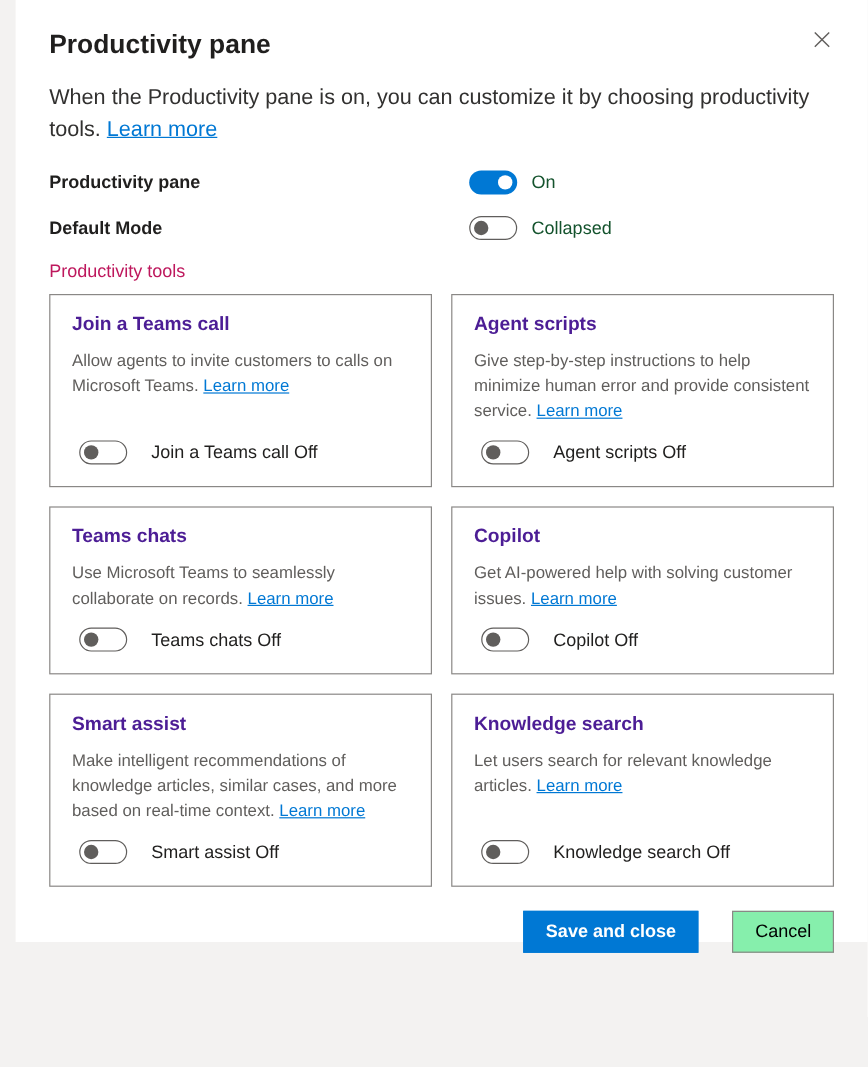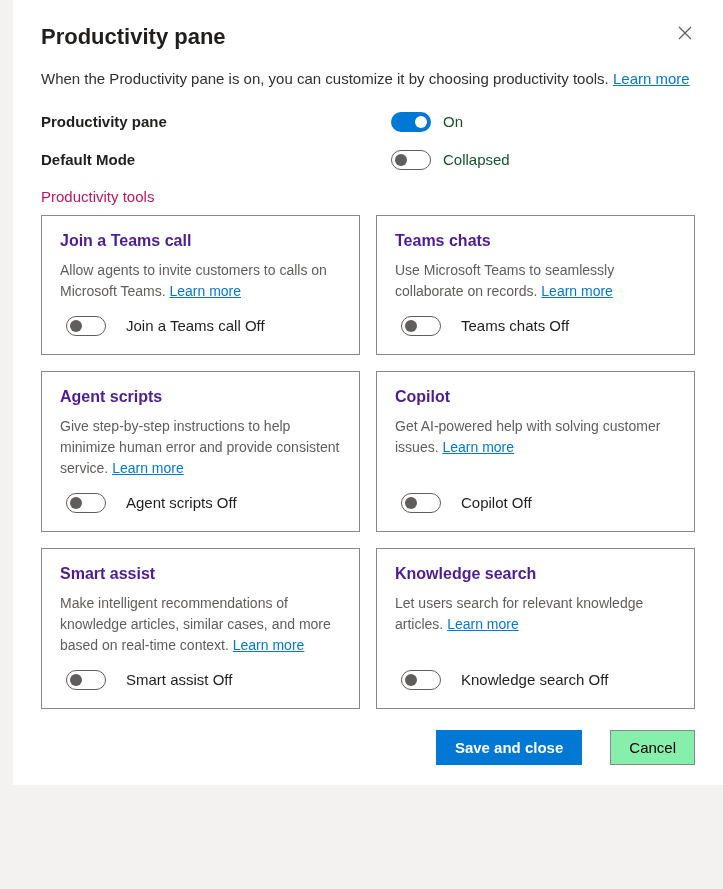--- a/index.html
+++ b/index.html
@@ -37,21 +37,21 @@
     width: 20px;
     height: 20px;
     cursor: pointer;
     color: #605e5c;
     display: flex;
     align-items: center;
     justify-content: center;
   }
   .close-btn svg { width: 16px; height: 16px; }
   .intro {
-    font-size: 15px;
+    font-size: 18px;
     color: #323130;
     line-height: 1.45;
     margin-bottom: 22px;
   }
   .link {
     color: #0078d4;
     text-decoration: underline;
     cursor: pointer;
   }
   .row {
@@ -212,42 +212,42 @@
       </div>
       <div class="tool-toggle-row">
         <div class="toggle off">
           <div class="knob"></div>
         </div>
         <span class="tool-toggle-label">Join a Teams call Off</span>
       </div>
     </div>
 
     <div class="tool-card">
+      <div class="tool-title">Agent scripts</div>
+      <div class="tool-desc">
+        <span>Give step-by-step instructions to help minimize human error and provide consistent service. </span><a class="link">Learn more</a>
+      </div>
+      <div class="tool-toggle-row">
+        <div class="toggle off">
+          <div class="knob"></div>
+        </div>
+        <span class="tool-toggle-label">Agent scripts Off</span>
+      </div>
+    </div>
+
+    <div class="tool-card">
       <div class="tool-title">Teams chats</div>
       <div class="tool-desc">
         <span>Use Microsoft Teams to seamlessly collaborate on records. </span><a class="link">Learn more</a>
       </div>
       <div class="tool-toggle-row">
         <div class="toggle off">
           <div class="knob"></div>
         </div>
         <span class="tool-toggle-label">Teams chats Off</span>
-      </div>
-    </div>
-
-    <div class="tool-card">
-      <div class="tool-title">Agent scripts</div>
-      <div class="tool-desc">
-        <span>Give step-by-step instructions to help minimize human error and provide consistent service. </span><a class="link">Learn more</a>
-      </div>
-      <div class="tool-toggle-row">
-        <div class="toggle off">
-          <div class="knob"></div>
-        </div>
-        <span class="tool-toggle-label">Agent scripts Off</span>
       </div>
     </div>
 
     <div class="tool-card">
       <div class="tool-title">Copilot</div>
       <div class="tool-desc">
         <span>Get AI-powered help with solving customer issues. </span><a class="link">Learn more</a>
       </div>
       <div class="tool-toggle-row">
         <div class="toggle off">

